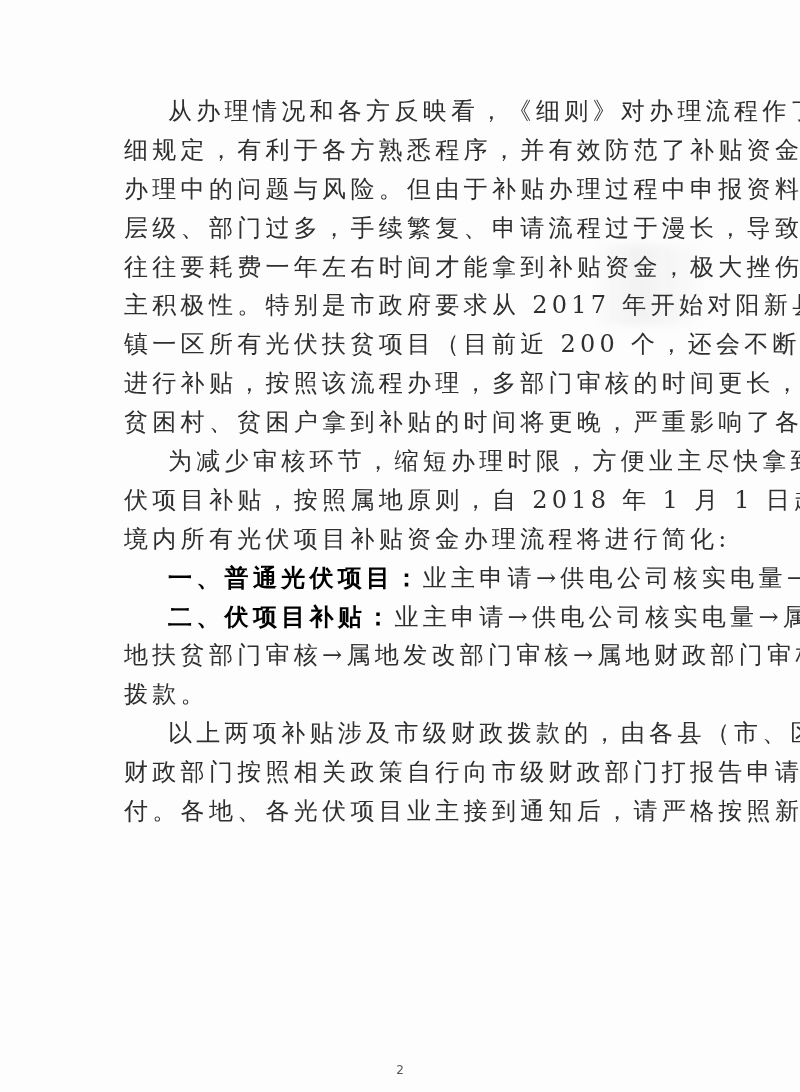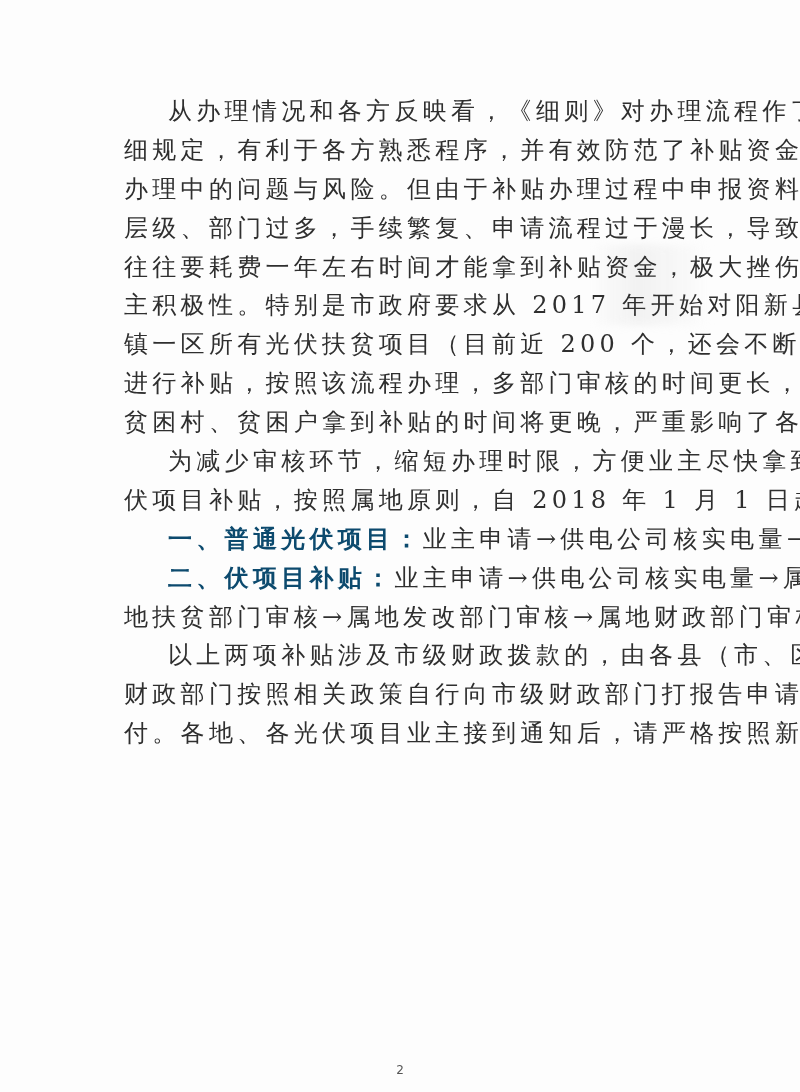--- a/index.html
+++ b/index.html
@@ -42,21 +42,21 @@
       line-height: 38.9px;
       font-size: 24px;
       letter-spacing: 4.3px;
       white-space: nowrap;
       color: #2f2f2f;
     }
     .line.indent { padding-left: 44px; }
     .line .bold {
       font-family: "DejaVu Sans", "Liberation Sans", sans-serif;
       font-weight: bold;
-      color: #0c4a6e;
+      color: #000000;
     }
     .page-number {
       position: absolute;
       left: 0;
       width: 800px;
       top: 1063px;
       text-align: center;
       font-family: "DejaVu Sans", "Liberation Sans", sans-serif;
       font-size: 12px;
       color: #555555;
@@ -78,29 +78,31 @@
       <div class="line">往往要耗费一年左右时间才能拿到补贴资金，极大挫伤了业</div>
       <div class="line">主积极性。特别是市政府要求从 2017 年开始对阳新县和两</div>
       <div class="line">镇一区所有光伏扶贫项目（目前近 200 个，还会不断增加）</div>
       <div class="line">进行补贴，按照该流程办理，多部门审核的时间更长，各个</div>
       <div class="line">贫困村、贫困户拿到补贴的时间将更晚，严重影响了各地脱</div>
     </div>
 
     <div>
       <div class="line indent">为减少审核环节，缩短办理时限，方便业主尽快拿到光</div>
       <div class="line">伏项目补贴，按照属地原则，自 2018 年 1 月 1 日起黄石市</div>
+      <div class="line">境内所有光伏项目补贴资金办理流程将进行简化:</div>
     </div>
 
     <div>
       <div class="line indent"><span class="bold">一、普通光伏项目：</span><span>业主申请→供电公司核实电量→属</span></div>
     </div>
 
     <div>
       <div class="line indent"><span class="bold">二、伏项目补贴：</span><span>业主申请→供电公司核实电量→属</span></div>
       <div class="line">地扶贫部门审核→属地发改部门审核→属地财政部门审核、</div>
+      <div class="line">拨款。</div>
     </div>
 
     <div>
       <div class="line indent">以上两项补贴涉及市级财政拨款的，由各县（市、区）</div>
       <div class="line">财政部门按照相关政策自行向市级财政部门打报告申请拨</div>
       <div class="line">付。各地、各光伏项目业主接到通知后，请严格按照新流程</div>
     </div>
 
   </div>
 

